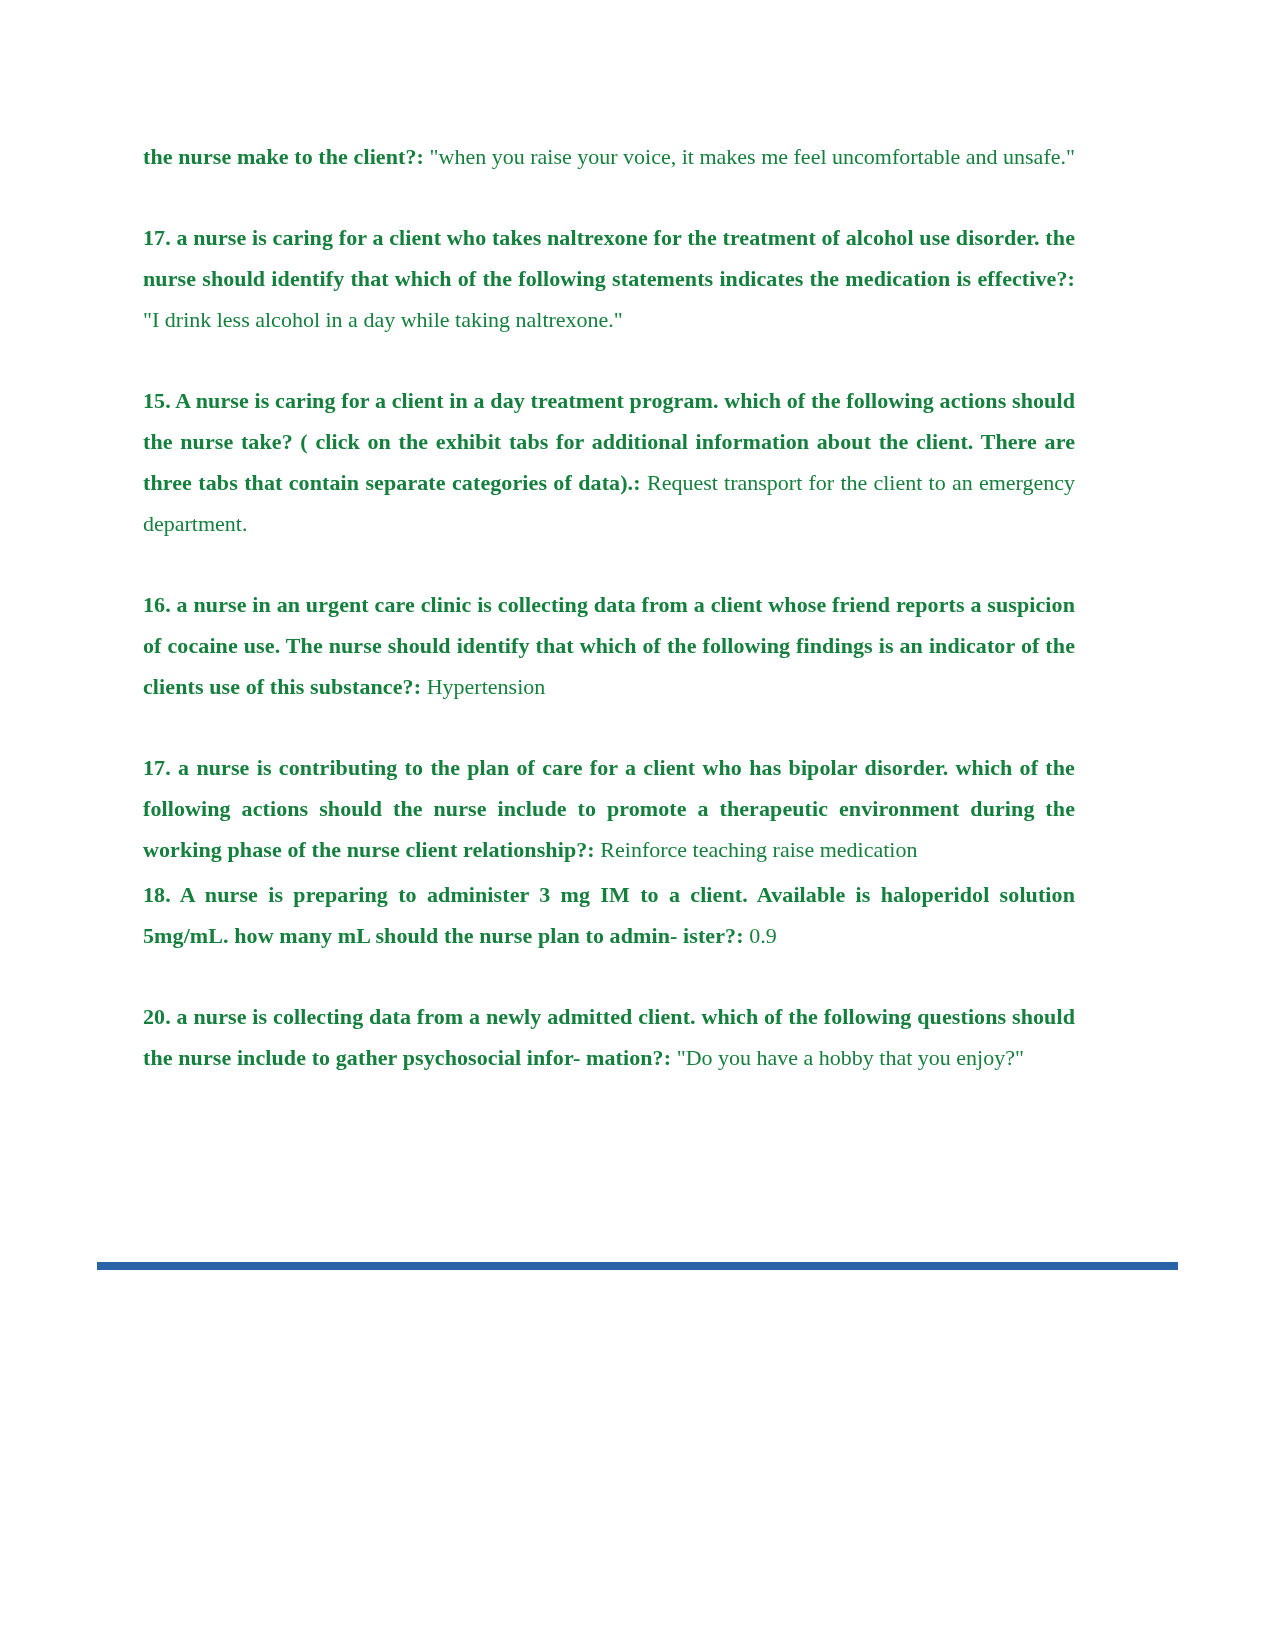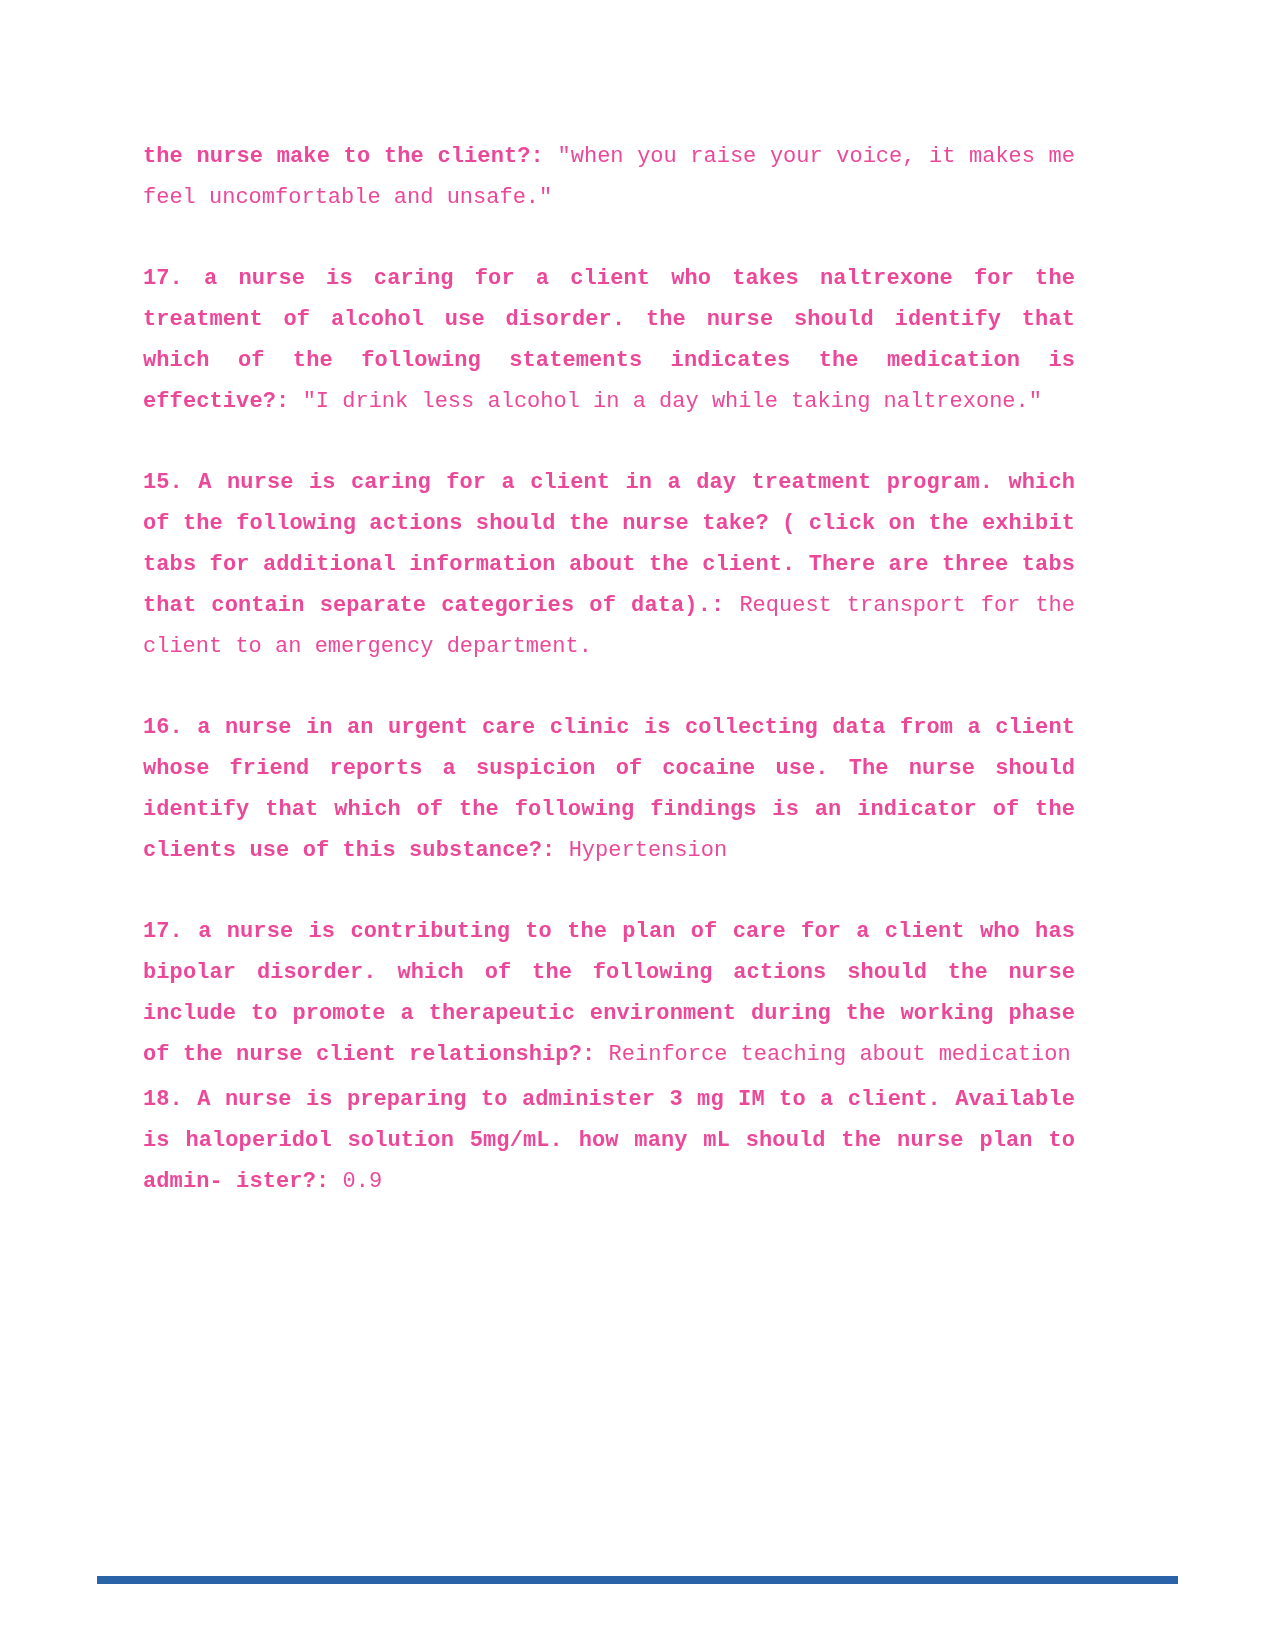--- a/index.html
+++ b/index.html
@@ -3,25 +3,25 @@
 <meta charset="utf-8">
 <style>
   html, body {
     margin: 0;
     padding: 0;
     background: #ffffff;
   }
   .page {
     position: relative;
     width: 1275px;
-    height: 1584px;
+    height: 1270px;
     background: #ffffff;
     overflow: hidden;
-    font-family: Liberation Mono, monospace;
-    color: #ec4899;
+    font-family: Liberation Serif, serif;
+    color: #15803d;
   }
   .content {
     position: absolute;
     top: 136px;
     left: 143px;
     width: 932px;
   }
   .qa {
     font-size: 22px;
     line-height: 41px;
@@ -53,22 +53,23 @@
   <div class="content">
 
     <p class="qa"><span class="q">the nurse make to the client?: </span><span class="a">"when you raise your voice, it makes me feel uncomfortable and unsafe."</span></p>
 
     <p class="qa"><span class="q">17. a nurse is caring for a client who takes naltrexone for the treatment of alcohol use disorder. the nurse should identify that which of the following statements indicates the medication is effective?: </span><span class="a">"I drink less alcohol in a day while taking naltrexone."</span></p>
 
     <p class="qa"><span class="q">15. A nurse is caring for a client in a day treatment program. which of the following actions should the nurse take? ( click on the exhibit tabs for additional information about the client. There are three tabs that contain separate categories of data).: </span><span class="a">Request transport for the client to an emergency department.</span></p>
 
     <p class="qa"><span class="q">16. a nurse in an urgent care clinic is collecting data from a client whose friend reports a suspicion of cocaine use. The nurse should identify that which of the following findings is an indicator of the clients use of this substance?: </span><span class="a">Hypertension</span></p>
 
-    <p class="qa"><span class="q">17. a nurse is contributing to the plan of care for a client who has bipolar disorder. which of the following actions should the nurse include to promote a therapeutic environment during the working phase of the nurse client relationship?: </span><span class="a">Reinforce teaching about medication</span></p>
+    <p class="qa"><span class="q">17. a nurse is contributing to the plan of care for a client who has bipolar disorder. which of the following actions should the nurse include to promote a therapeutic environment during the working phase of the nurse client relationship?: </span><span class="a">Reinforce teaching raise medication</span></p>
 
 
     <p class="qa tight"><span class="q"> 18. A nurse is preparing to administer 3 mg IM to a client. Available is haloperidol solution 5mg/mL. how many mL should the nurse plan to admin- ister?: </span><span class="a">0.9</span></p>
 
+    <p class="qa"><span class="q">20. a nurse is collecting data from a newly admitted client. which of the following questions should the nurse include to gather psychosocial infor- mation?: </span><span class="a">"Do you have a hobby that you enjoy?"</span></p>
 
   </div>
 
   <div class="footer-rule" style="background: rgb(42, 99, 168);"></div>
 </div>
 
 </body></html>

